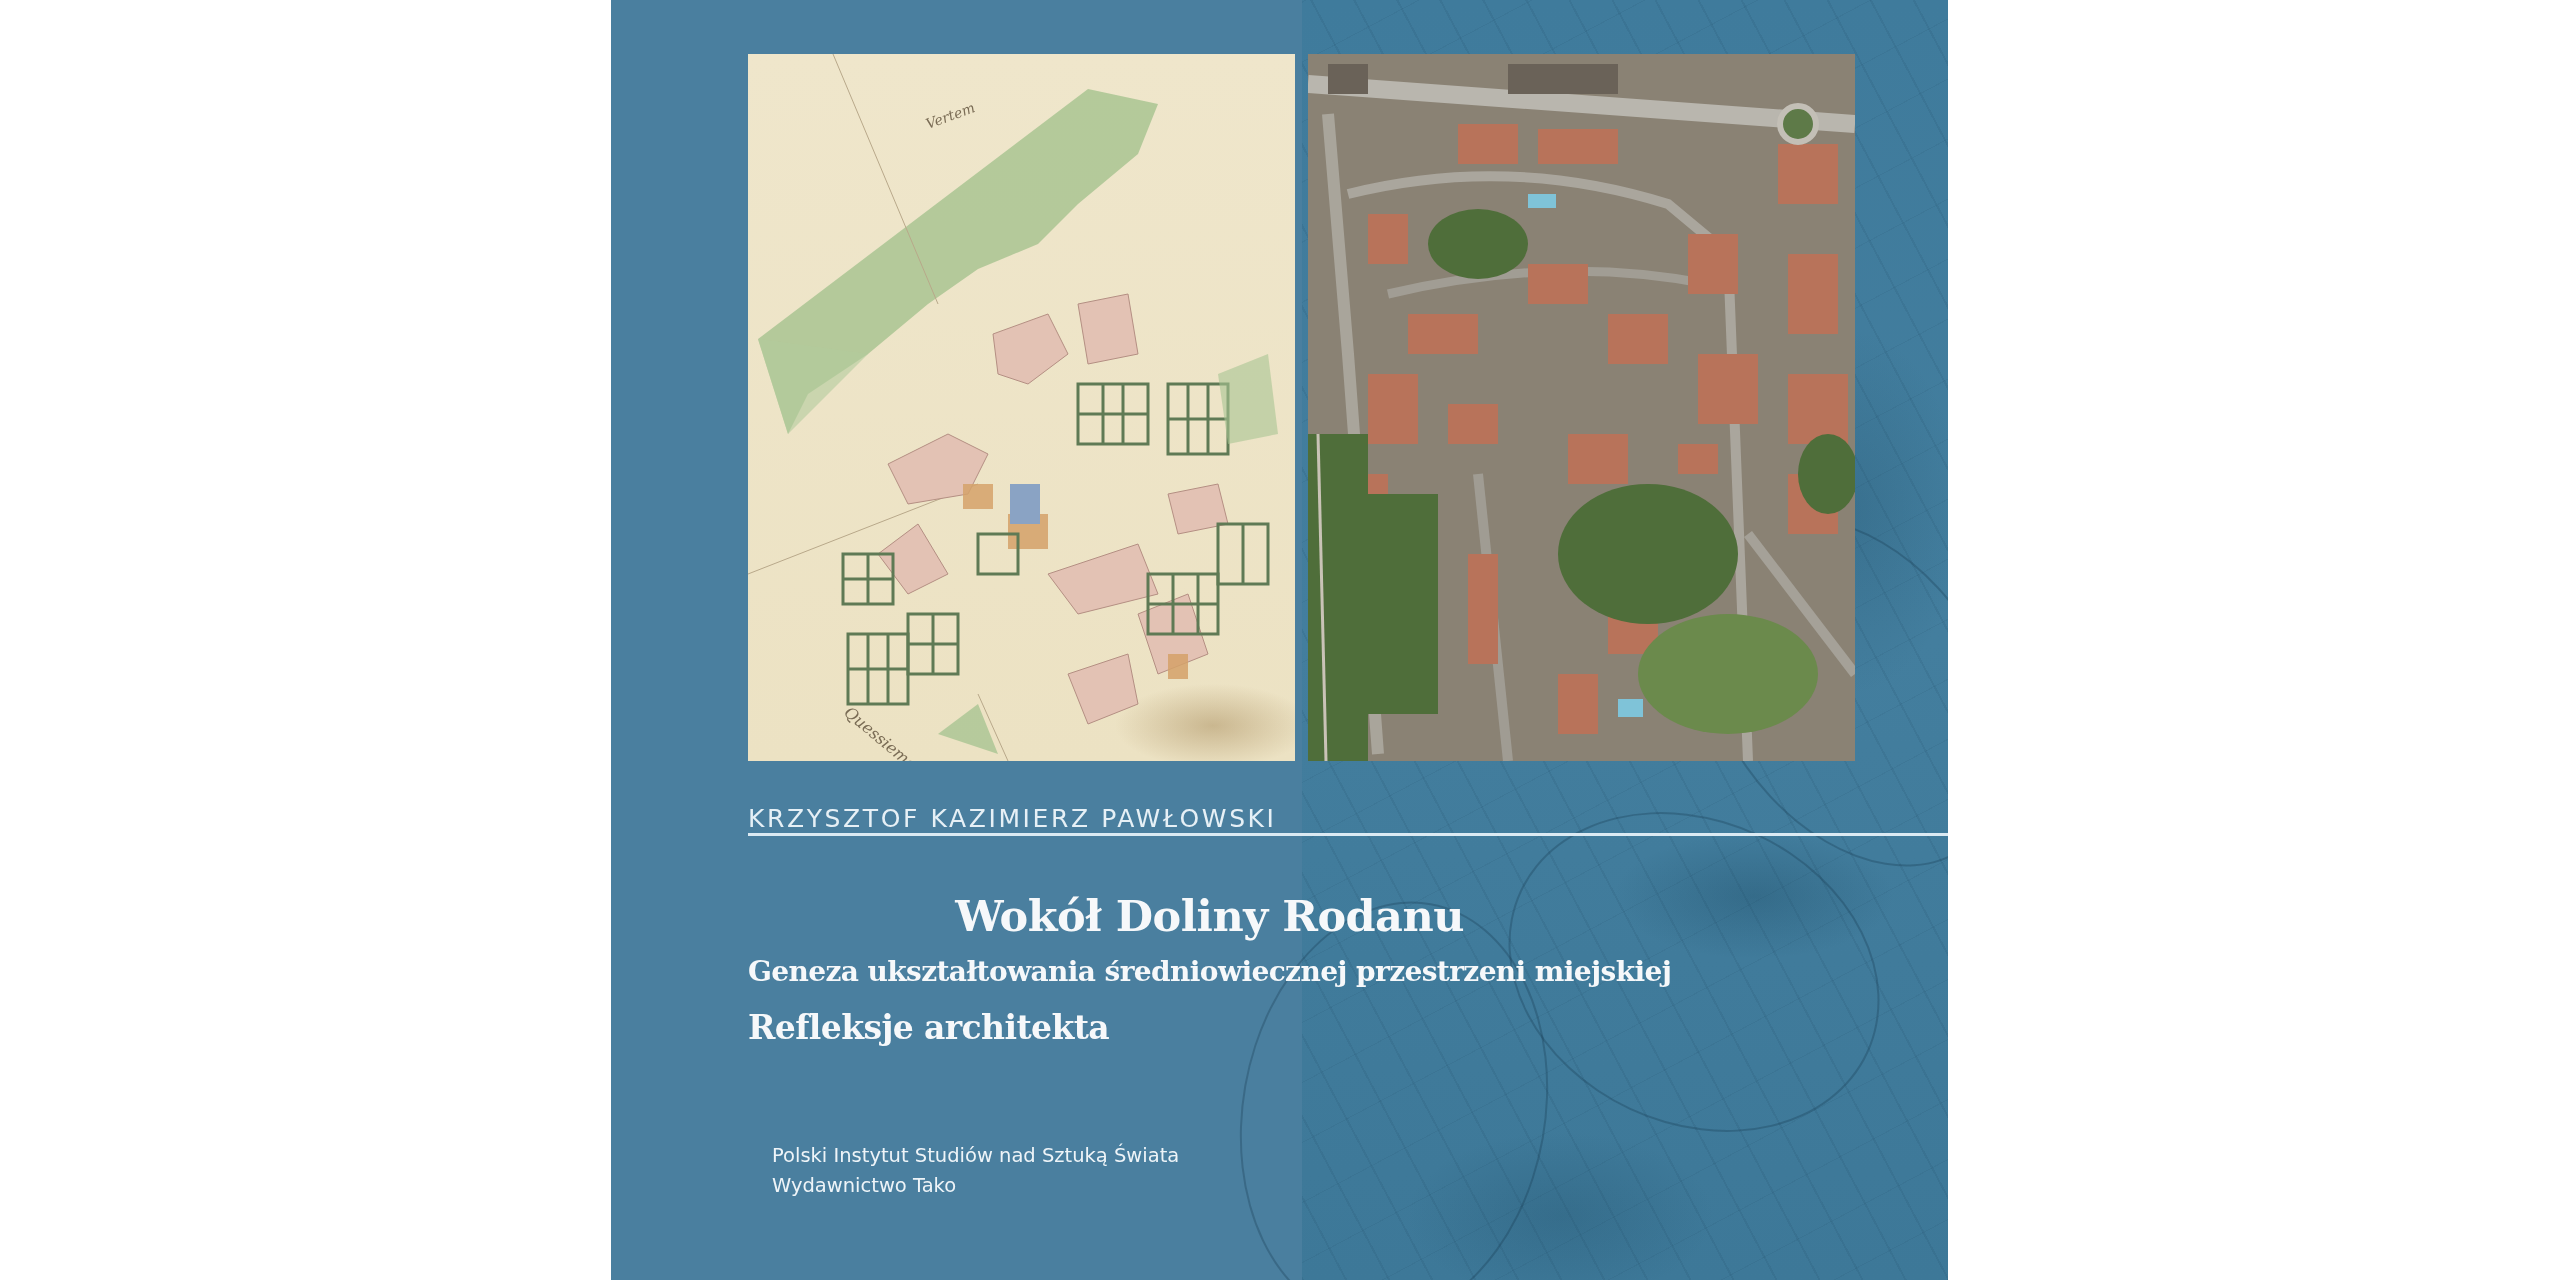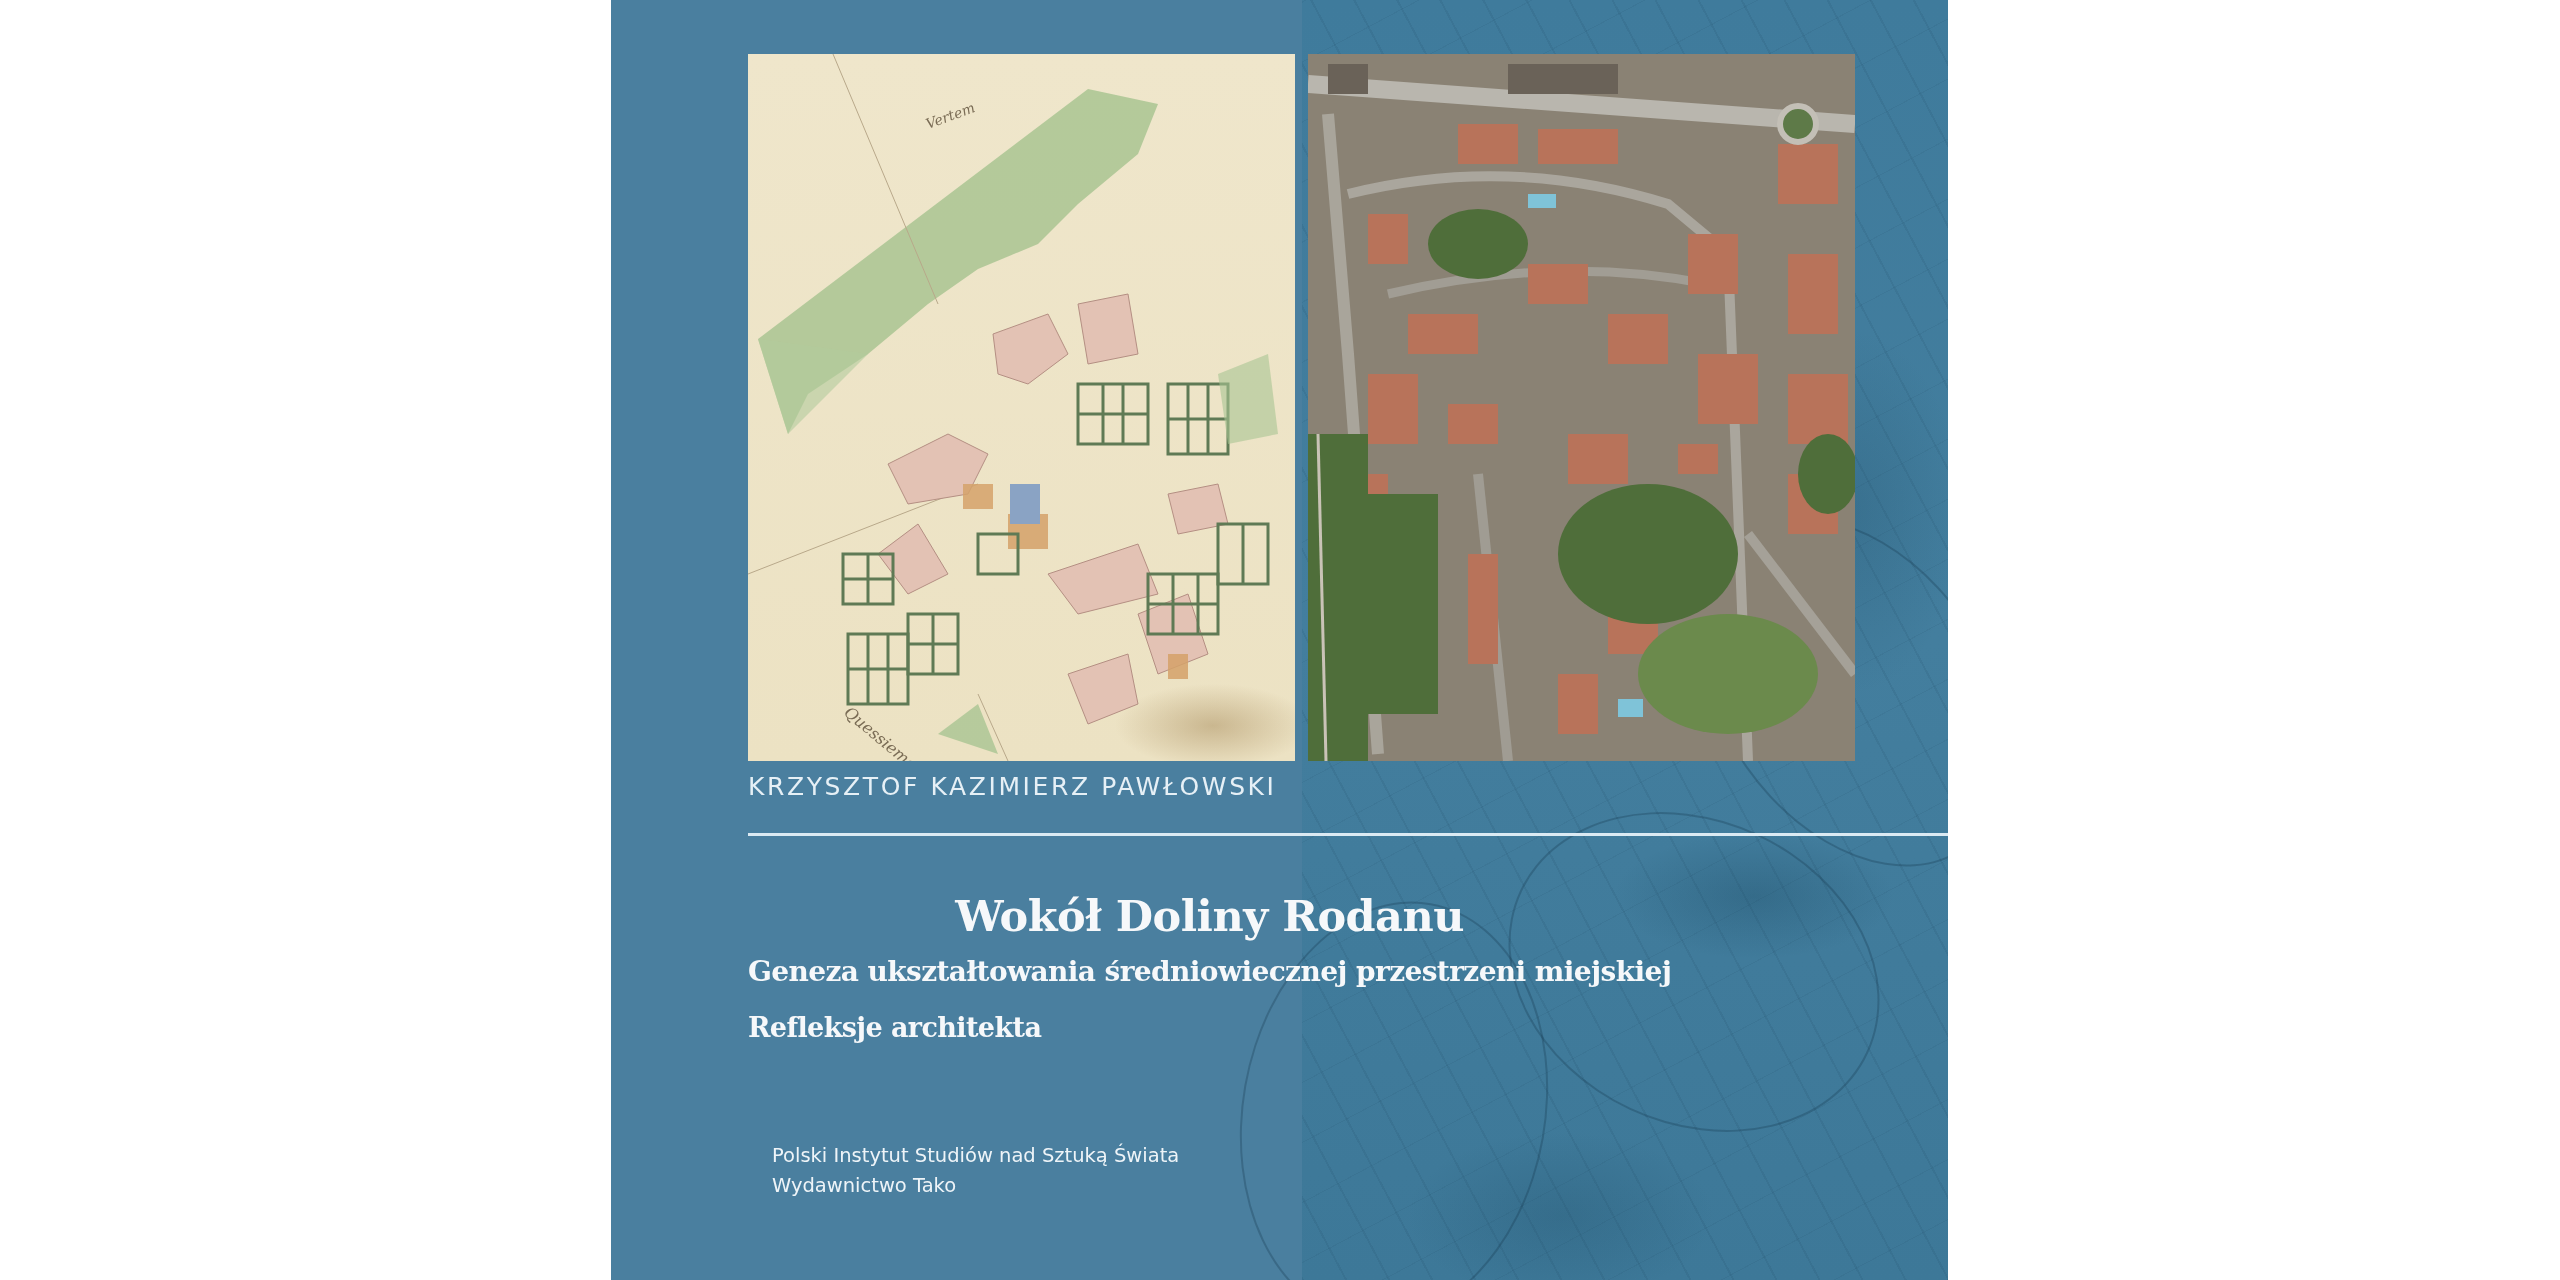--- a/index.html
+++ b/index.html
@@ -37,32 +37,32 @@
   .map svg { position:absolute; left:0; top:0; }
 
   
   .aerial {
     position:absolute; left:697px; top:54px; width:547px; height:707px;
     background:#7a7466; overflow:hidden;
   }
   .aerial svg { position:absolute; left:0; top:0; }
 
   .author {
-    position:absolute; left:137px; top:772px;
+    position:absolute; left:137px; top:804px;
     font-family:"DejaVu Sans", sans-serif; font-size:25px; letter-spacing:2.6px;
     color:#e6f0f6; white-space:nowrap;
   }
   .rule {
     position:absolute; left:137px; top:833px; width:1200px; height:3px;
     background:#dbeaf3;
   }
   .title-block { position:absolute; left:137px; top:888px; color:#f6f8fa; font-family:"DejaVu Serif", serif; font-weight:bold; }
   .title { font-size:43px; line-height:56px; white-space:nowrap; letter-spacing:-0.5px;text-align:center; }
   .subtitle { font-size:28px; line-height:56px; white-space:nowrap; letter-spacing:-0.6px; }
-  .subtitle2 { font-size:27px; line-height:56px; white-space:nowrap; letter-spacing:-0.6px; }
+  .subtitle2 { font-size:33px; line-height:56px; white-space:nowrap; letter-spacing:-0.6px; }
 
   .publishers { position:absolute; left:137px; top:1141px; color:#eef4f8; font-family:"DejaVu Sans", sans-serif; font-size:19.5px; line-height:30px;margin-left:24px; }
   .publishers div { white-space:nowrap; }
 </style>
 </head>
 <body>
 
 <div class="cover">
   <div class="texture">
     <div class="vein" style="left:60px;top:120px;width:420px;height:260px;transform:rotate(-20deg);"></div>

